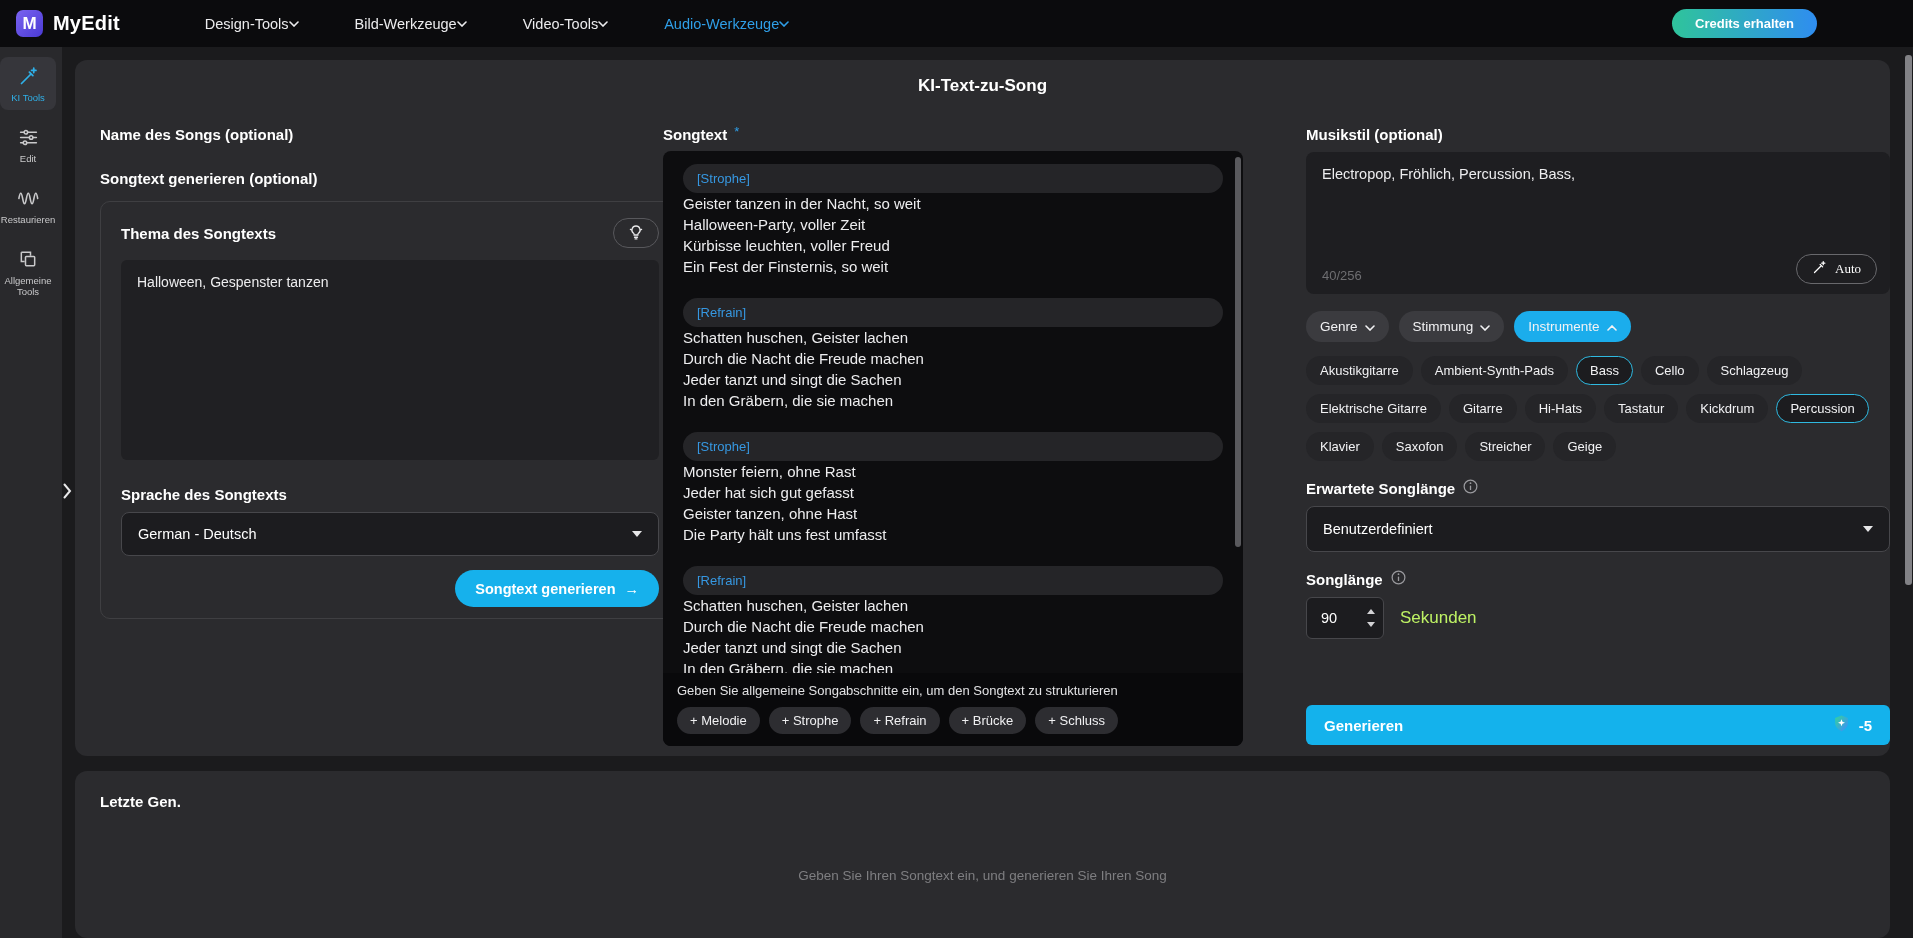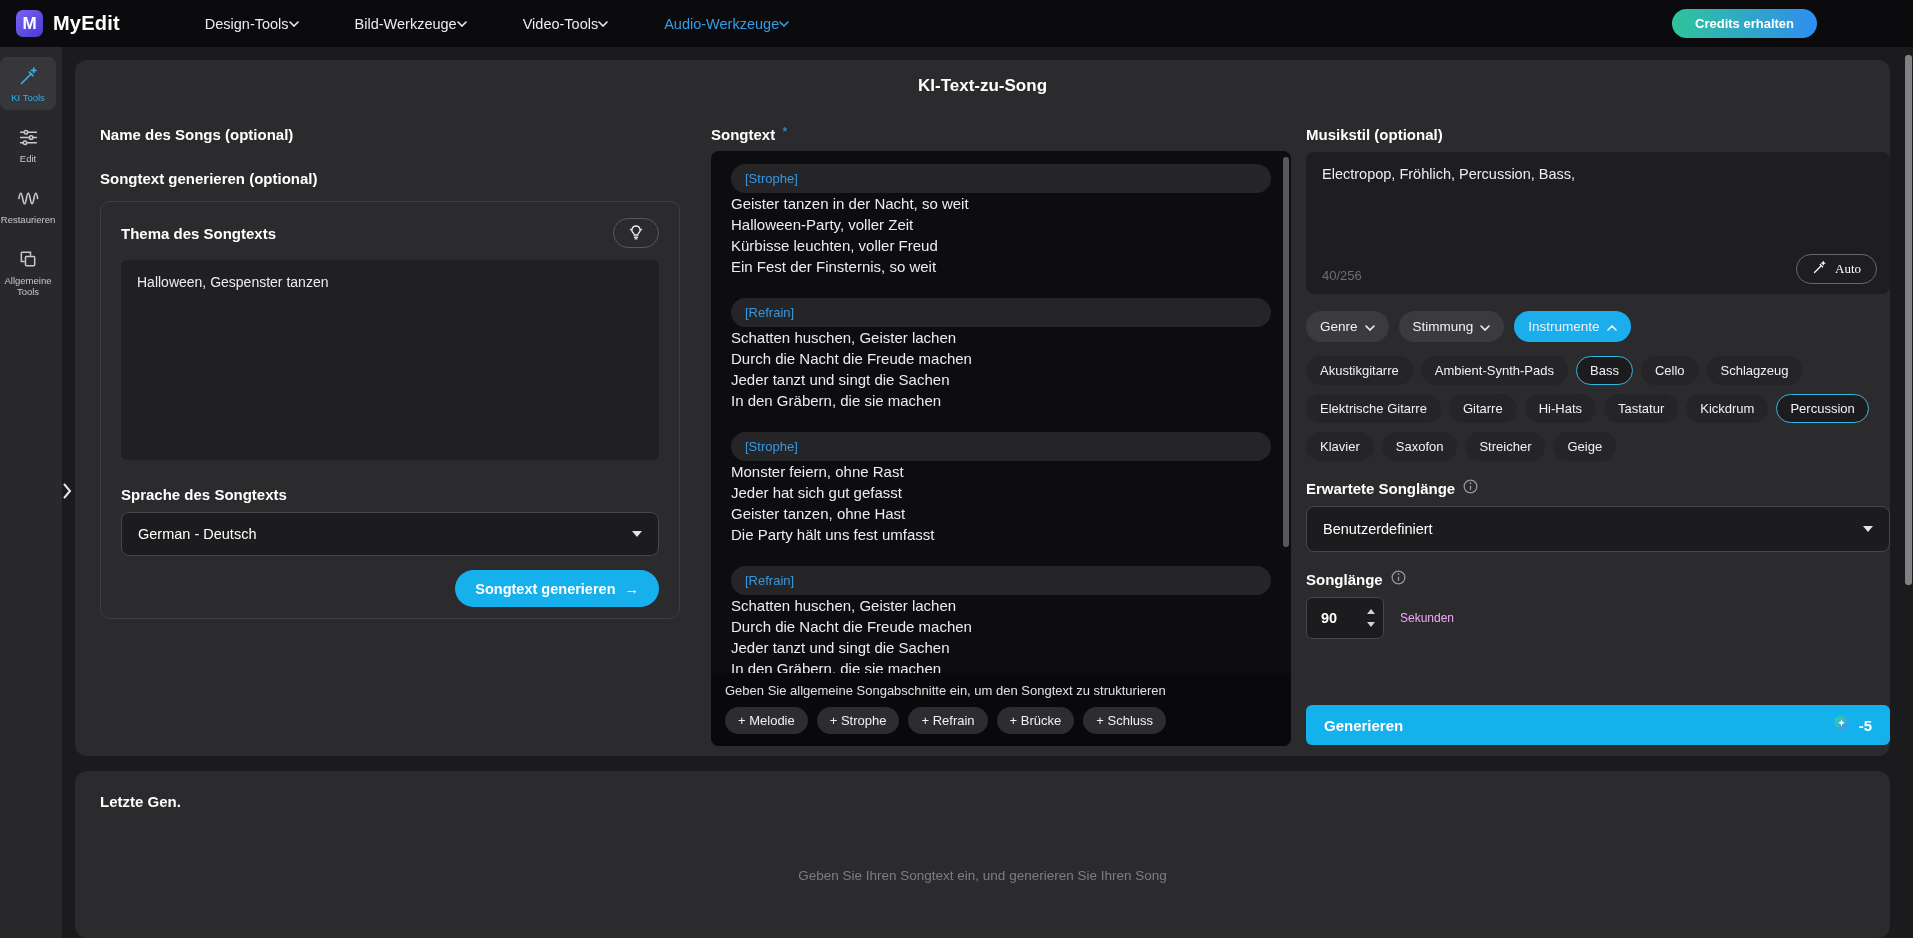--- a/index.html
+++ b/index.html
@@ -66,21 +66,21 @@
     font-size:14.5px; cursor:pointer; }
   .caret-down { width:0; height:0; margin-left:auto;
     border-left:5px solid transparent; border-right:5px solid transparent;
     border-top:6px solid #e6e6e8; }
   .gen-lyrics-row { margin-top:14px; display:flex; justify-content:flex-end; }
   .cyan-pill { height:37px; padding:0 20px; border:none; border-radius:19px;
     background:#16b1ec; color:#fff; font-size:14.5px; font-weight:600;
     display:flex; align-items:center; gap:9px; cursor:pointer;
     font-family:"Liberation Sans", sans-serif; }
   
-  .col-mid { position:absolute; left:636px; top:0; width:580px; }
+  .col-mid { position:absolute; left:588px; top:0; width:580px; }
   .songtext-lbl { margin-top:66px; display:flex; align-items:flex-start; gap:7px; }
   .req { color:#2f9fe8; font-size:13px; margin-top:-2px; }
   .lyrics-box { margin-top:8px; height:595px; background:#0d0d0f; border-radius:8px;
     position:relative; overflow:hidden; display:flex; flex-direction:column; }
   .lyrics { flex:1; padding:13px 20px 0; font-size:15px; line-height:21px;
     overflow:hidden; cursor:text; }
   .lyric-line { min-height:21px; white-space:pre; color:#ededef; }
   .lyric-line.tag { color:#3698e2; }
   .lyrics-scroll { position:absolute; right:2px; top:6px; width:6px; height:390px;
     background:#59595d; border-radius:3px; cursor:pointer; }
@@ -108,28 +108,28 @@
   .tag { height:29px; padding:0 13px; border-radius:15px; background:#252528;
     border:1px solid transparent; color:#f2f2f4; font-size:13px; display:flex;
     align-items:center; cursor:pointer; font-family:"Liberation Sans", sans-serif; }
   .tag.selected { background:#1c1c1f; border-color:#2fb9e0; }
   .inline-lbl { margin-top:18px; display:flex; align-items:center; gap:8px;
     font-size:15px; font-weight:bold; }
   .sel-right { margin-top:9px; height:46px; }
   .length-row { margin-top:9px; display:flex; align-items:center; gap:16px; }
   .num-input { width:78px; height:42px; background:#1c1c1f; border:1px solid #47474b;
     border-radius:6px; position:relative; display:flex; align-items:center;
-    padding-left:14px; font-size:14.5px; cursor:text;font-weight:bold; }
+    padding-left:14px; font-size:14.5px; cursor:text; }
   .spinners { position:absolute; right:8px; top:0; height:100%; display:flex;
     flex-direction:column; justify-content:center; gap:8px; }
   .spin-up { width:0; height:0; border-left:4px solid transparent;
     border-right:4px solid transparent; border-bottom:5px solid #d2d2d5; cursor:pointer; }
   .spin-down { width:0; height:0; border-left:4px solid transparent;
     border-right:4px solid transparent; border-top:5px solid #d2d2d5; cursor:pointer; }
-  .unit { color:#f0abfc; font-size:12px; }
+  .unit { color:#bef264; font-size:17px; }
   .generate-btn { position:absolute; left:0; top:645px; width:584px; height:40px;
     background:#14b2ec; border:none; border-radius:6px; display:flex;
     align-items:center; padding:0 18px; cursor:pointer;
     font-family:"Liberation Sans", sans-serif; }
   .gen-label { font-size:15px; font-weight:bold; color:#fff; }
   .gen-cost { margin-left:auto; display:flex; align-items:center; gap:8px;
     color:#fff; font-size:15px; font-weight:600; }
   
   .bottom-panel { position:absolute; left:75px; top:771px; width:1815px; height:167px;
     background:#2b2b2e; border-radius:12px; }

